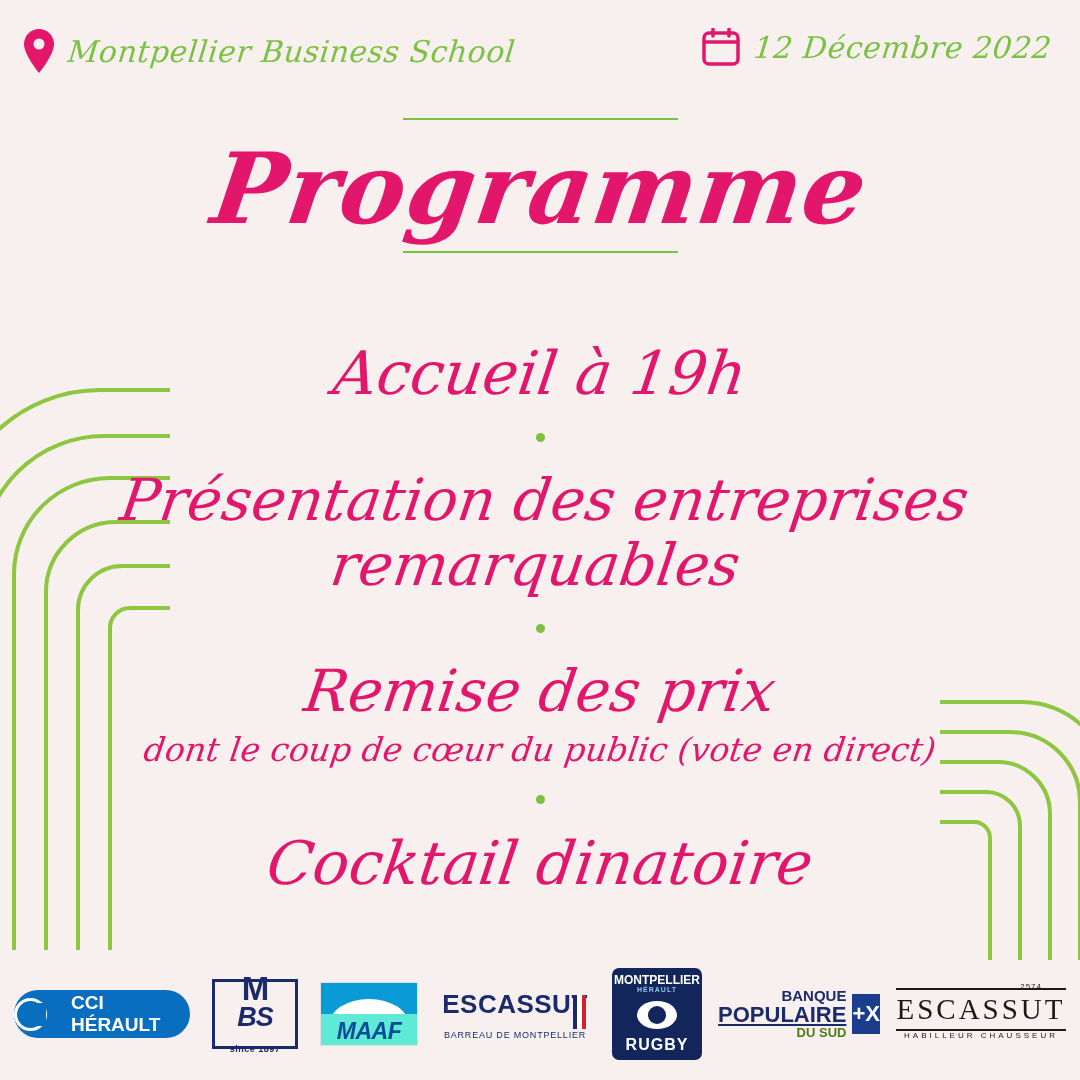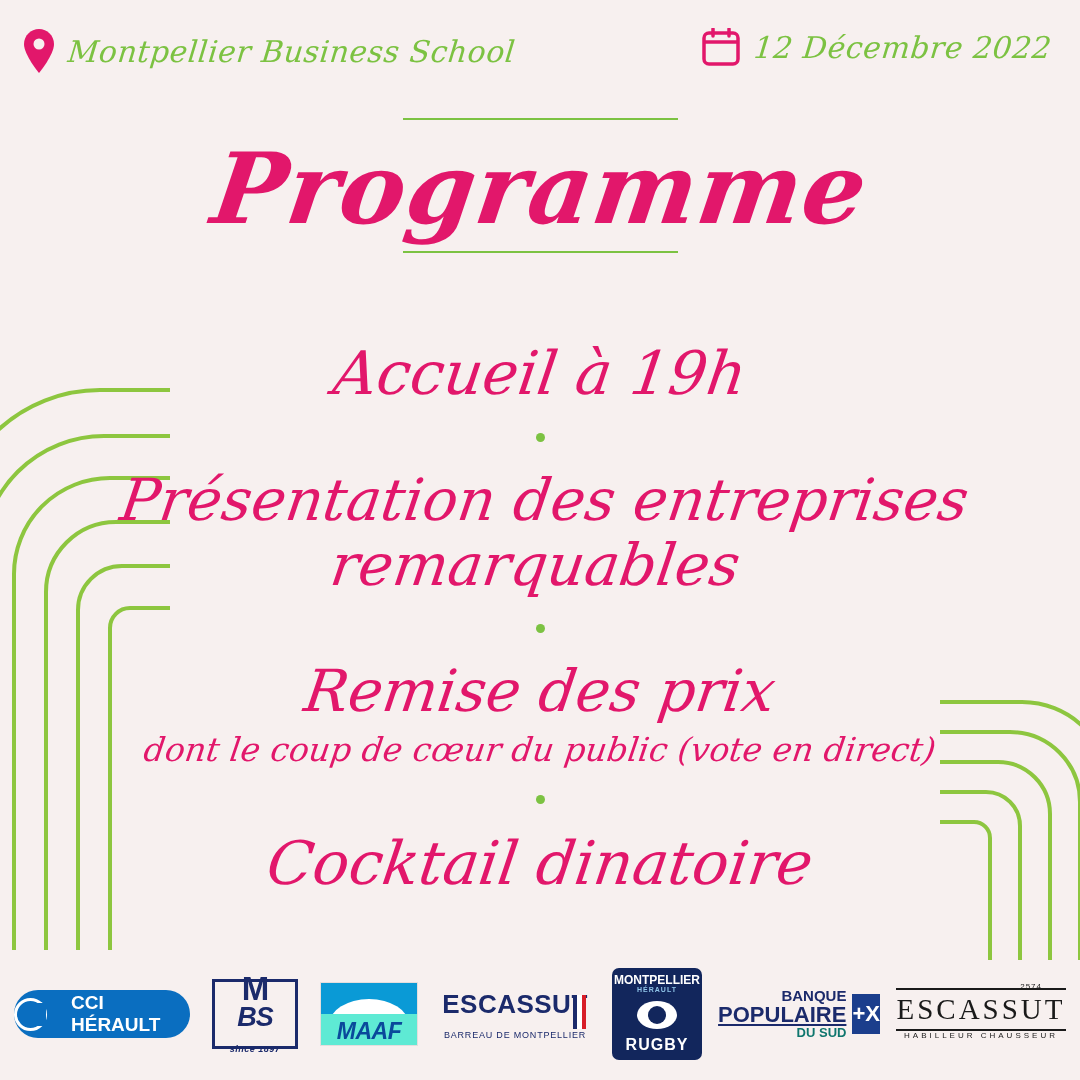--- a/index.html
+++ b/index.html
@@ -182,21 +182,20 @@
     font-family: "Liberation Sans", sans-serif;
     font-weight: bold;
     line-height: 0.92;
     padding: 2px 0;
     box-sizing: border-box;
   }
   .mbs-m { font-size: 33px; letter-spacing: -1px; }
   .mbs-bs { font-size: 27px; letter-spacing: -1px; font-style: italic; }
   .mbs-since {
     font-size: 9px;
-    font-style: italic;
     margin-top: 16px;
     letter-spacing: 0.5px;
   }
 
   
   .logo-maaf {
     width: 96px; height: 62px;
     background: #5eead4;
     border: 1px solid #e4dedd;
     flex-direction: column;
@@ -305,21 +304,21 @@
   }
   .bp-text {
     color: #1b2a6b;
     font-family: "Liberation Sans", sans-serif;
     font-weight: bold;
     line-height: 1.03;
     text-align: right;
   }
   .bp-l1 { font-size: 15px; }
   .bp-l2 { font-size: 22px; text-decoration: underline; }
-  .bp-l3 { font-size: 13px; color:#0f766e; }
+  .bp-l3 { font-size: 13px; color:#4d7c0f; }
   .bp-mark {
     width: 42px; height: 40px;
     background: #1b3e8c;
     display:flex; align-items:center; justify-content:center;
     color: #ffffff;
     font-family: "Liberation Sans", sans-serif;
     font-weight: bold;
     font-size: 22px;
   }
 

